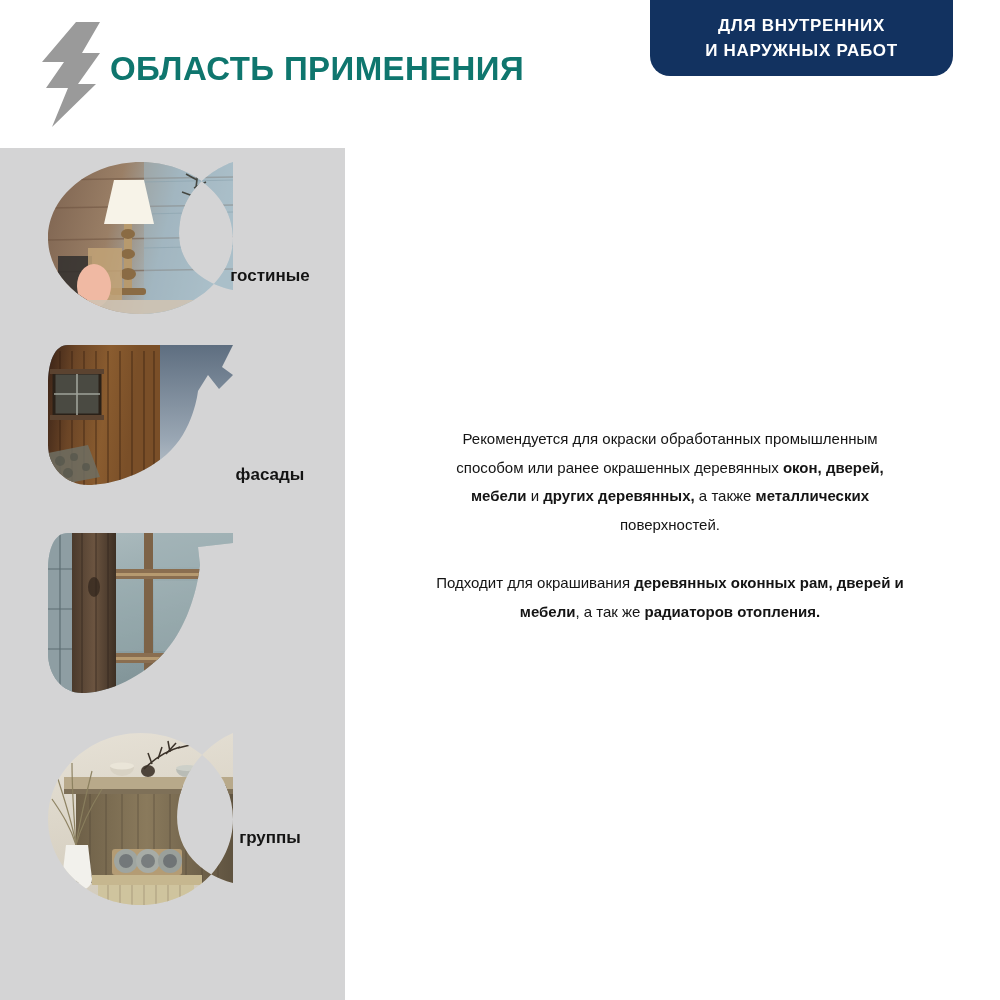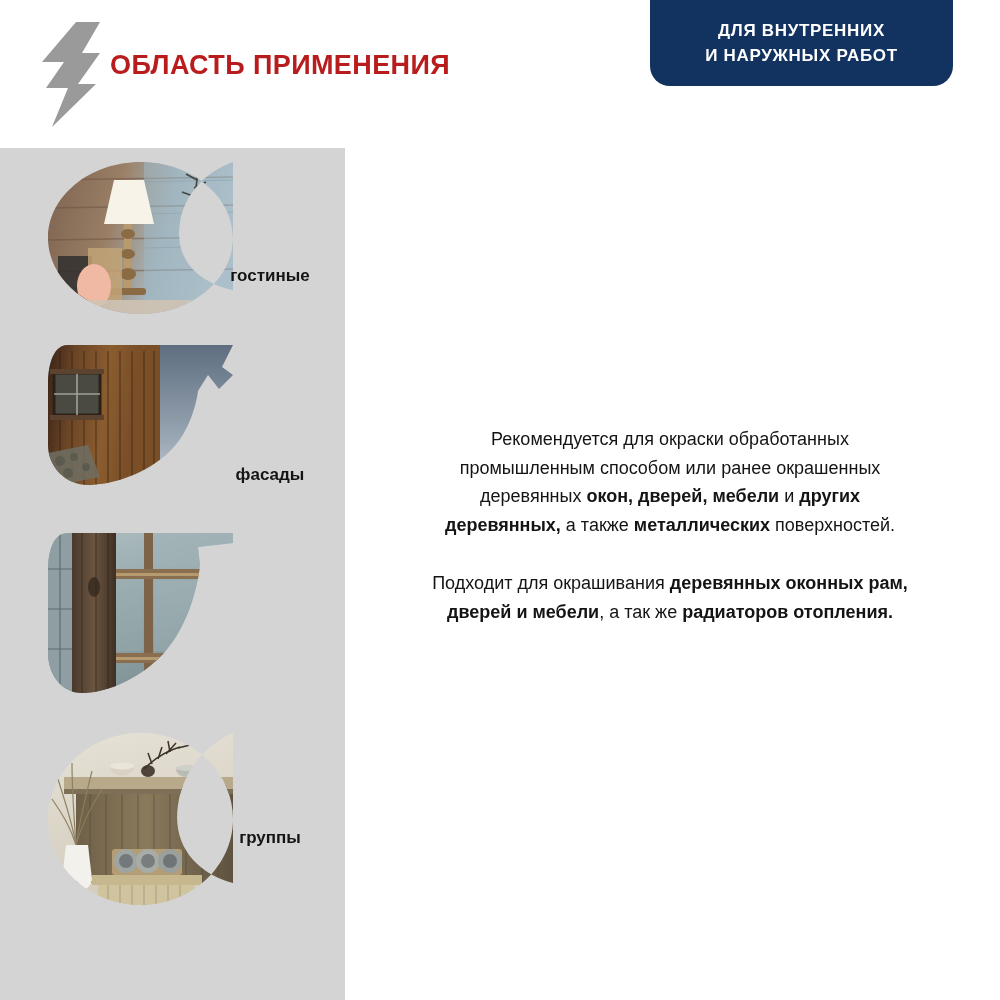--- a/index.html
+++ b/index.html
@@ -22,33 +22,33 @@
     width: 1000px; height: 148px;
   }
   #bolt-icon {
     position: absolute;
     left: 38px; top: 22px;
     width: 62px; height: 105px;
   }
   #page-title {
     position: absolute;
     left: 110px; top: 50px;
-    font-size: 27px;
+    font-size: 33px;
     font-weight: bold;
     letter-spacing: 0.4px;
-    color: #b91c1c;
+    color: #0f766e;
     white-space: nowrap;
     text-align: center;
   }
 
   
   #usage-badge {
     position: absolute;
     left: 650px; top: 0px;
-    width: 303px; height: 86px;
+    width: 303px; height: 76px;
     background: #123260;
     border-radius: 0 0 20px 20px;
     display: flex;
     flex-direction: column;
     align-items: center;
     justify-content: center;
   }
   #usage-badge .badge-line {
     color: #ffffff;
     font-size: 17px;
@@ -94,21 +94,21 @@
   
   #info-column {
     position: absolute;
     left: 430px; top: 425px;
     width: 480px;
     text-align: center;
   }
   #info-column p {
     margin: 0;
     color: #141414;
-    font-size: 18px;
+    font-size: 15px;
     line-height: 28.5px;
   }
   #info-column p.second {
     margin-top: 30px;
   }
   #info-column b { font-weight: bold; }
 </style>
 </head>
 <body>
 

